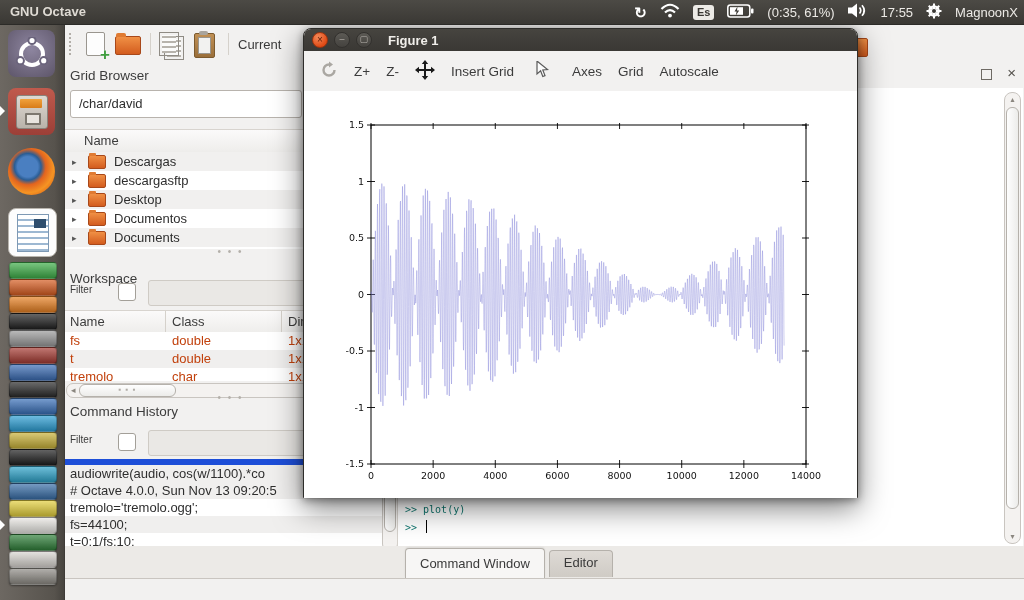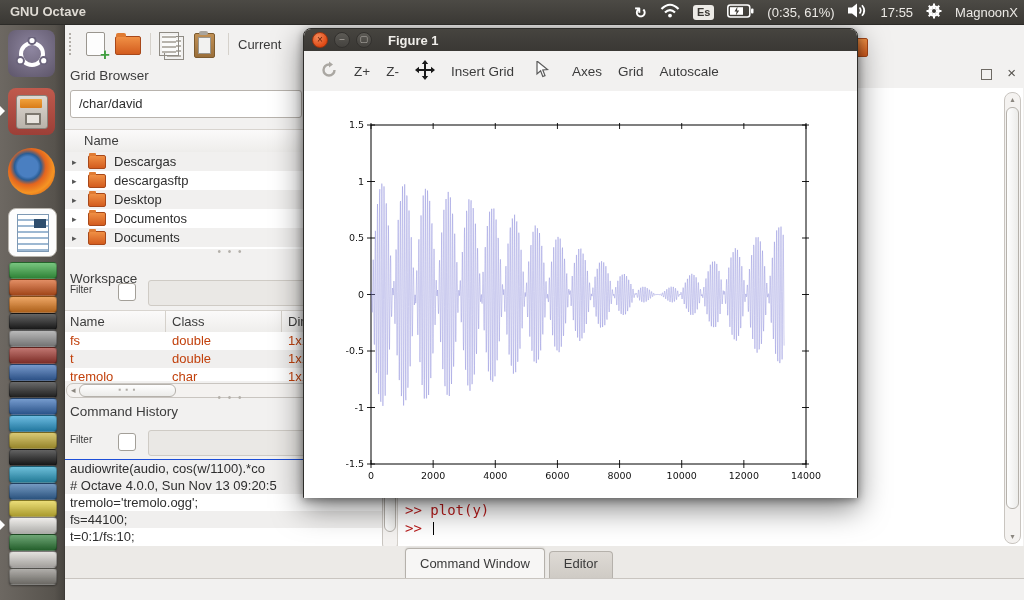--- a/index.html
+++ b/index.html
@@ -90,42 +90,42 @@
   .ws-c{line-height:18px;padding-left:6px;box-sizing:border-box;color:#c2410c;}
   .ws-c.c0{width:102px;}.ws-c.c1{width:116px;}.ws-c.c2{flex:1;}
   .hscroll{left:66px;width:312px;height:13px;background:#f4f2f0;border:1px solid #c9c5c0;border-radius:7px;}
   .hs1{top:383px;}.hs2{top:563px;}
   .hs-thumb{position:absolute;left:12px;top:0px;width:95px;height:11px;background:linear-gradient(#fefefe,#ececea);
      border:1px solid #b5b1ab;border-radius:6px;text-align:center;color:#b0aca6;font-size:8px;line-height:9px;letter-spacing:1px;}
   .hs-arrow{position:absolute;top:1px;color:#8a867f;font-size:9px;line-height:10px;}
   .hs-al{left:4px;}.hs-ar{right:4px;}
   .ch-title{top:404px;}
   .history-list{left:64px;top:459px;width:318px;height:103px;overflow:hidden;background:#fff;
-     border-top:1px solid #1d4ed8;}
+     border-top:6px solid #1d4ed8;}
   .h-row{height:17px;line-height:17px;padding-left:6px;white-space:nowrap;color:#2e2e2e;}
   .h-row.alt{background:#f0efee;}
   .vscroll-h{left:382px;top:459px;width:14px;height:90px;background:#f4f2f0;border:1px solid #c9c5c0;border-radius:7px;}
   .vs-thumb{position:absolute;left:1px;top:8px;width:10px;height:62px;background:linear-gradient(90deg,#fefefe,#ececea);
      border:1px solid #b5b1ab;border-radius:6px;}
   .vs-btn{left:382px;top:552px;width:14px;height:14px;border:1px solid #c9c5c0;border-radius:7px;background:#f4f2f0;
      text-align:center;font-size:8px;line-height:13px;color:#8a867f;}
   
   .dock-titlebar{left:397px;top:62px;width:625px;height:26px;background:#f2f1f0;}
   .undock-icon{position:absolute;right:30px;top:7px;width:9px;height:9px;border:1.5px solid #6e6a64;background:#f2f1f0;}
   .undock-icon:before{content:"";position:absolute;left:2px;top:-5px;width:9px;height:9px;border:1.5px solid #6e6a64;z-index:-1;}
   .dock-close{position:absolute;right:6px;top:2px;font-size:15px;color:#55524d;}
   .cmd-area{left:397px;top:88px;width:625px;height:458px;background:#fff;border-left:1px solid #d5d1cb;}
-  .cmd-lines{left:405px;top:501px;font-family:"DejaVu Sans Mono",monospace;font-size:14px;color:#b91c1c;line-height:18px;}
+  .cmd-lines{left:405px;top:501px;font-family:"DejaVu Sans Mono",monospace;font-size:10px;color:#0f766e;line-height:18px;}
   .caret{display:inline-block;width:1px;height:13px;background:#000;margin-left:3px;vertical-align:-2px;}
   .vscroll-cw{left:1004px;top:92px;width:15px;height:450px;background:#f4f2f0;border:1px solid #c9c5c0;border-radius:8px;}
   .vscroll-cw .vs-thumb{top:14px;height:400px;width:11px;}
   .vs-a{position:absolute;left:0;width:100%;text-align:center;font-size:8px;color:#8a867f;}
   .vs-at{top:2px;}.vs-ab{bottom:2px;}
   .partial-folder{left:841px;top:33px;width:26px;height:22px;z-index:1;}
-  .bottom-tabs{left:405px;top:548px;display:flex;align-items:flex-end;height:30px;}
+  .bottom-tabs{left:405px;top:548px;display:flex;align-items:center;height:30px;}
   .tab{background:linear-gradient(#dedad5,#cfcbc5);border:1px solid #b5b1ab;border-bottom:none;border-radius:4px 4px 0 0;
      padding:4px 14px 5px;margin-right:4px;color:#3a3a3a;height:17px;}
   .tab.active{background:#f7f6f5;padding-top:7px;font-weight:normal;box-shadow:0 -1px 2px rgba(0,0,0,.08);}
   .status-bar{left:64px;top:578px;width:960px;height:22px;background:#f2f1f0;border-top:1px solid #c9c5c0;}
   .tabs-strip{left:64px;top:546px;width:960px;height:32px;background:#eceae7;border-bottom:1px solid #c9c5c0;}
   
   .figure-window{position:absolute;left:303px;top:28px;width:555px;height:470px;z-index:10;
      border-radius:8px 8px 0 0;box-shadow:0 10px 30px rgba(0,0,0,.5),0 2px 8px rgba(0,0,0,.4);
      background:#fff;border:1px solid #2e2d2a;box-sizing:border-box;}
   .fig-titlebar{position:absolute;left:0;top:0;width:100%;height:22px;border-radius:7px 7px 0 0;

